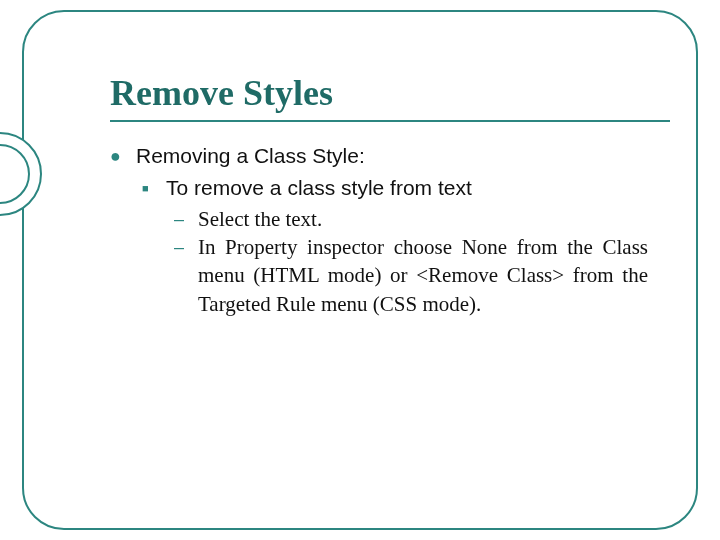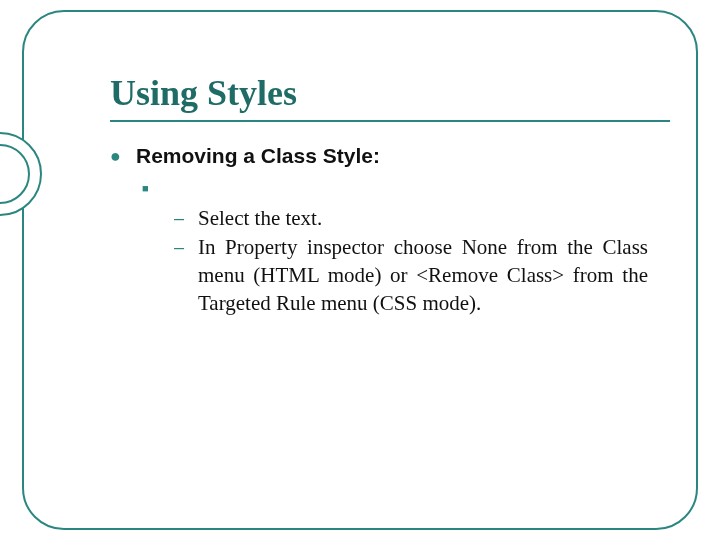--- a/index.html
+++ b/index.html
@@ -80,21 +80,21 @@
     margin-bottom: 4px;
   }
   .lvl1 .bullet {
     color: #2c8680;
     font-size: 18px;
     line-height: 28px;
     width: 26px;
     flex: none;
   }
   .lvl1 .text {
-    font-weight: bold;
+    font-weight: normal;
     text-align: center;
   }
   .lvl2 {
     display: flex;
     margin-left: 32px;
     margin-bottom: 2px;
   }
   .lvl2 .bullet {
     color: #2c8680;
     font-size: 11px;
@@ -122,32 +122,33 @@
 </style>
 </head>
 <body>
 
 <div class="slide">
   <div class="frame"></div>
   <div class="ring-outer"></div>
   <div class="ring-inner"></div>
 
   <div class="content">
-    <h1 class="title">Using Styles</h1>
+    <h1 class="title">Remove Styles</h1>
     <hr class="rule">
 
     <div class="body">
 
       <div class="lvl1">
         <span class="bullet">●</span>
         <span class="text">Removing a Class Style:</span>
       </div>
 
       <div class="lvl2">
         <span class="bullet">■</span>
+        <span class="text">To remove a class style from text</span>
       </div>
 
       <div class="lvl3">
         <span class="bullet">–</span>
         <span class="text">Select the text.</span>
       </div>
 
       <div class="lvl3">
         <span class="bullet">–</span>
         <span class="text">In Property inspector choose None from the Class menu (HTML mode) or &lt;Remove Class&gt; from the Targeted Rule menu (CSS mode).</span>

